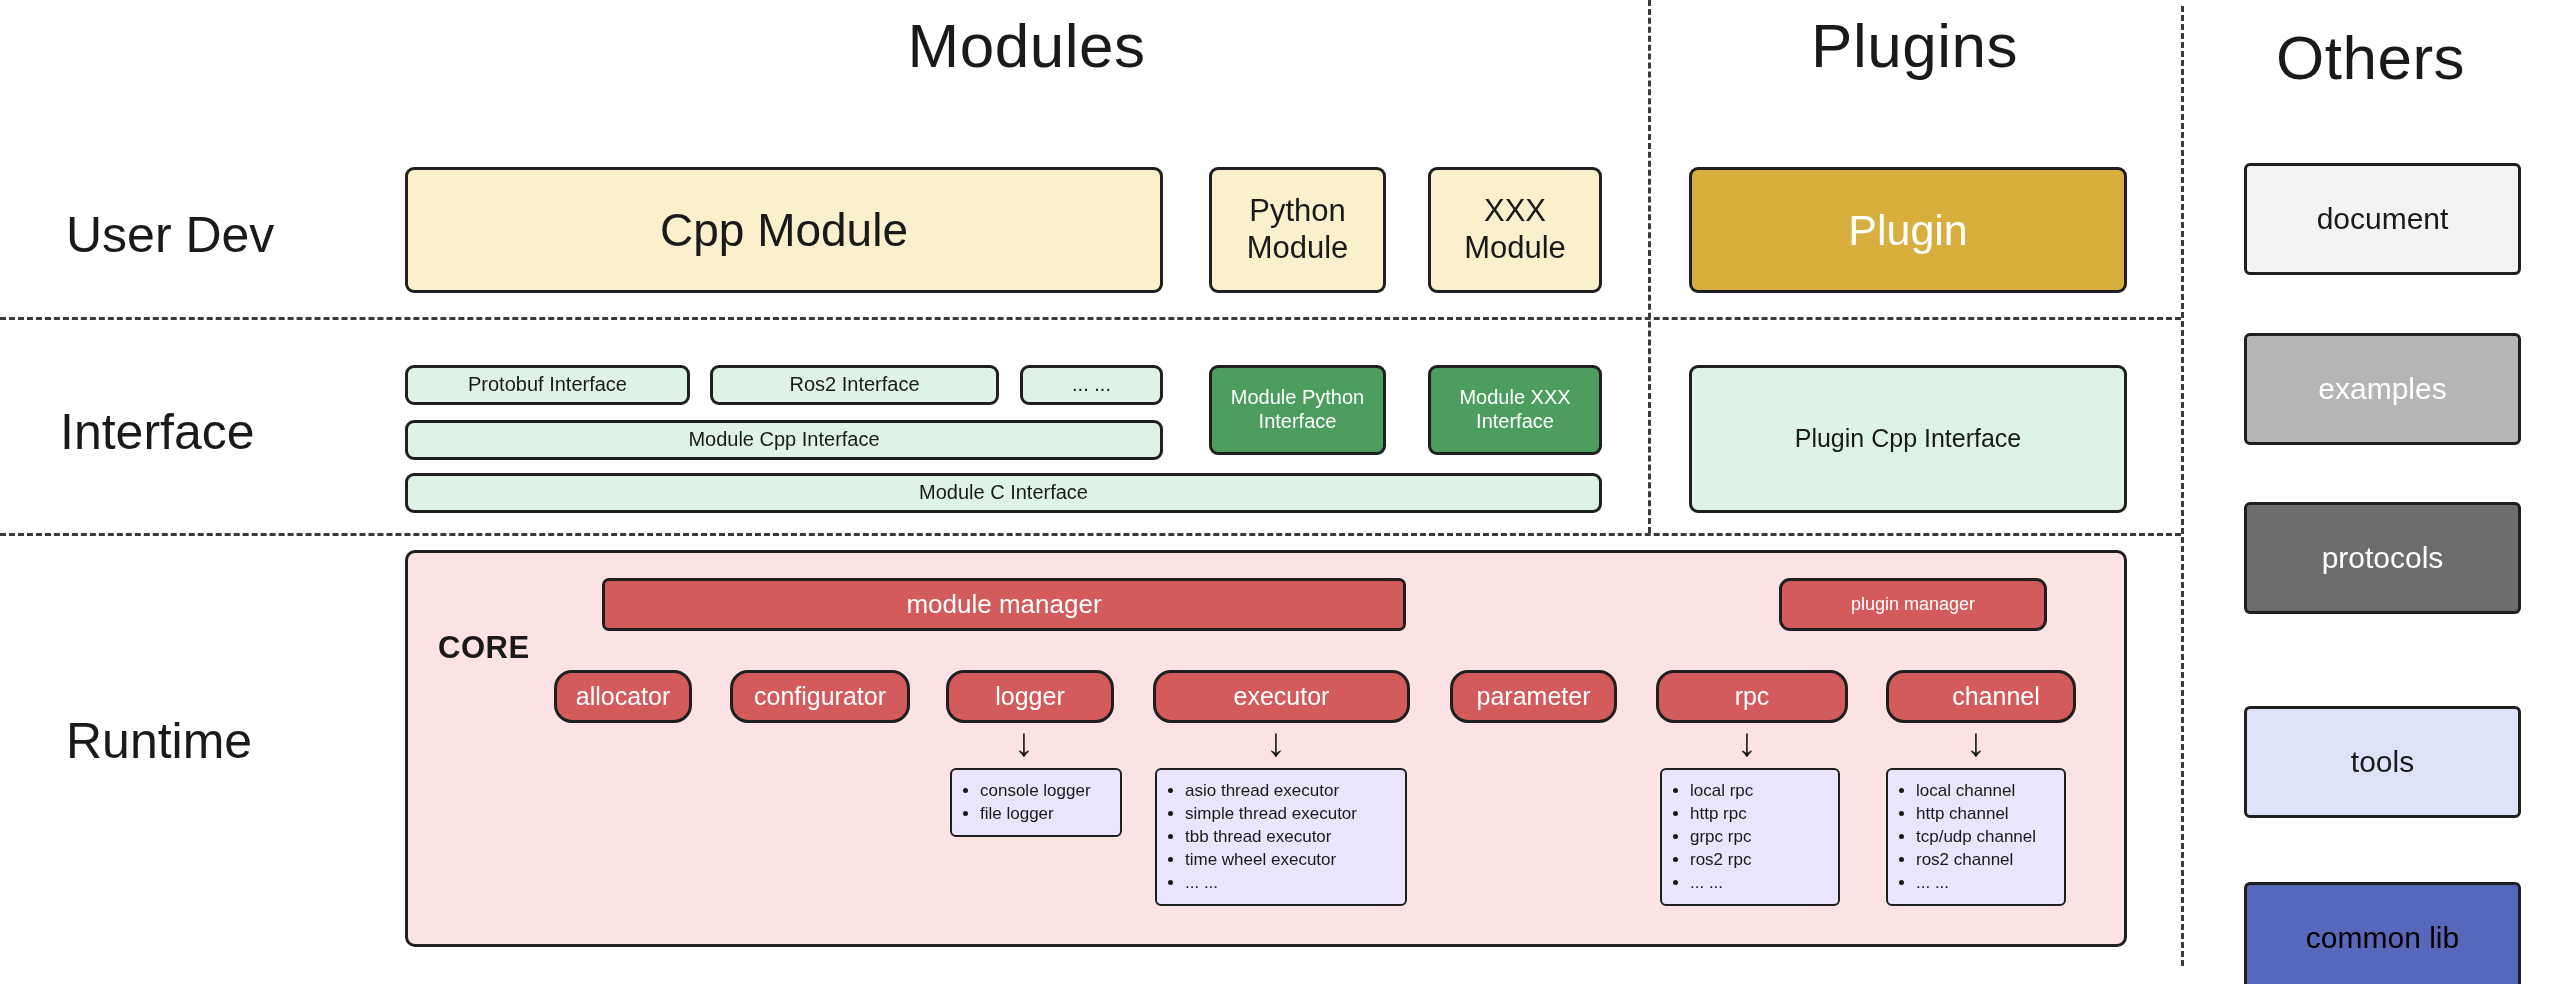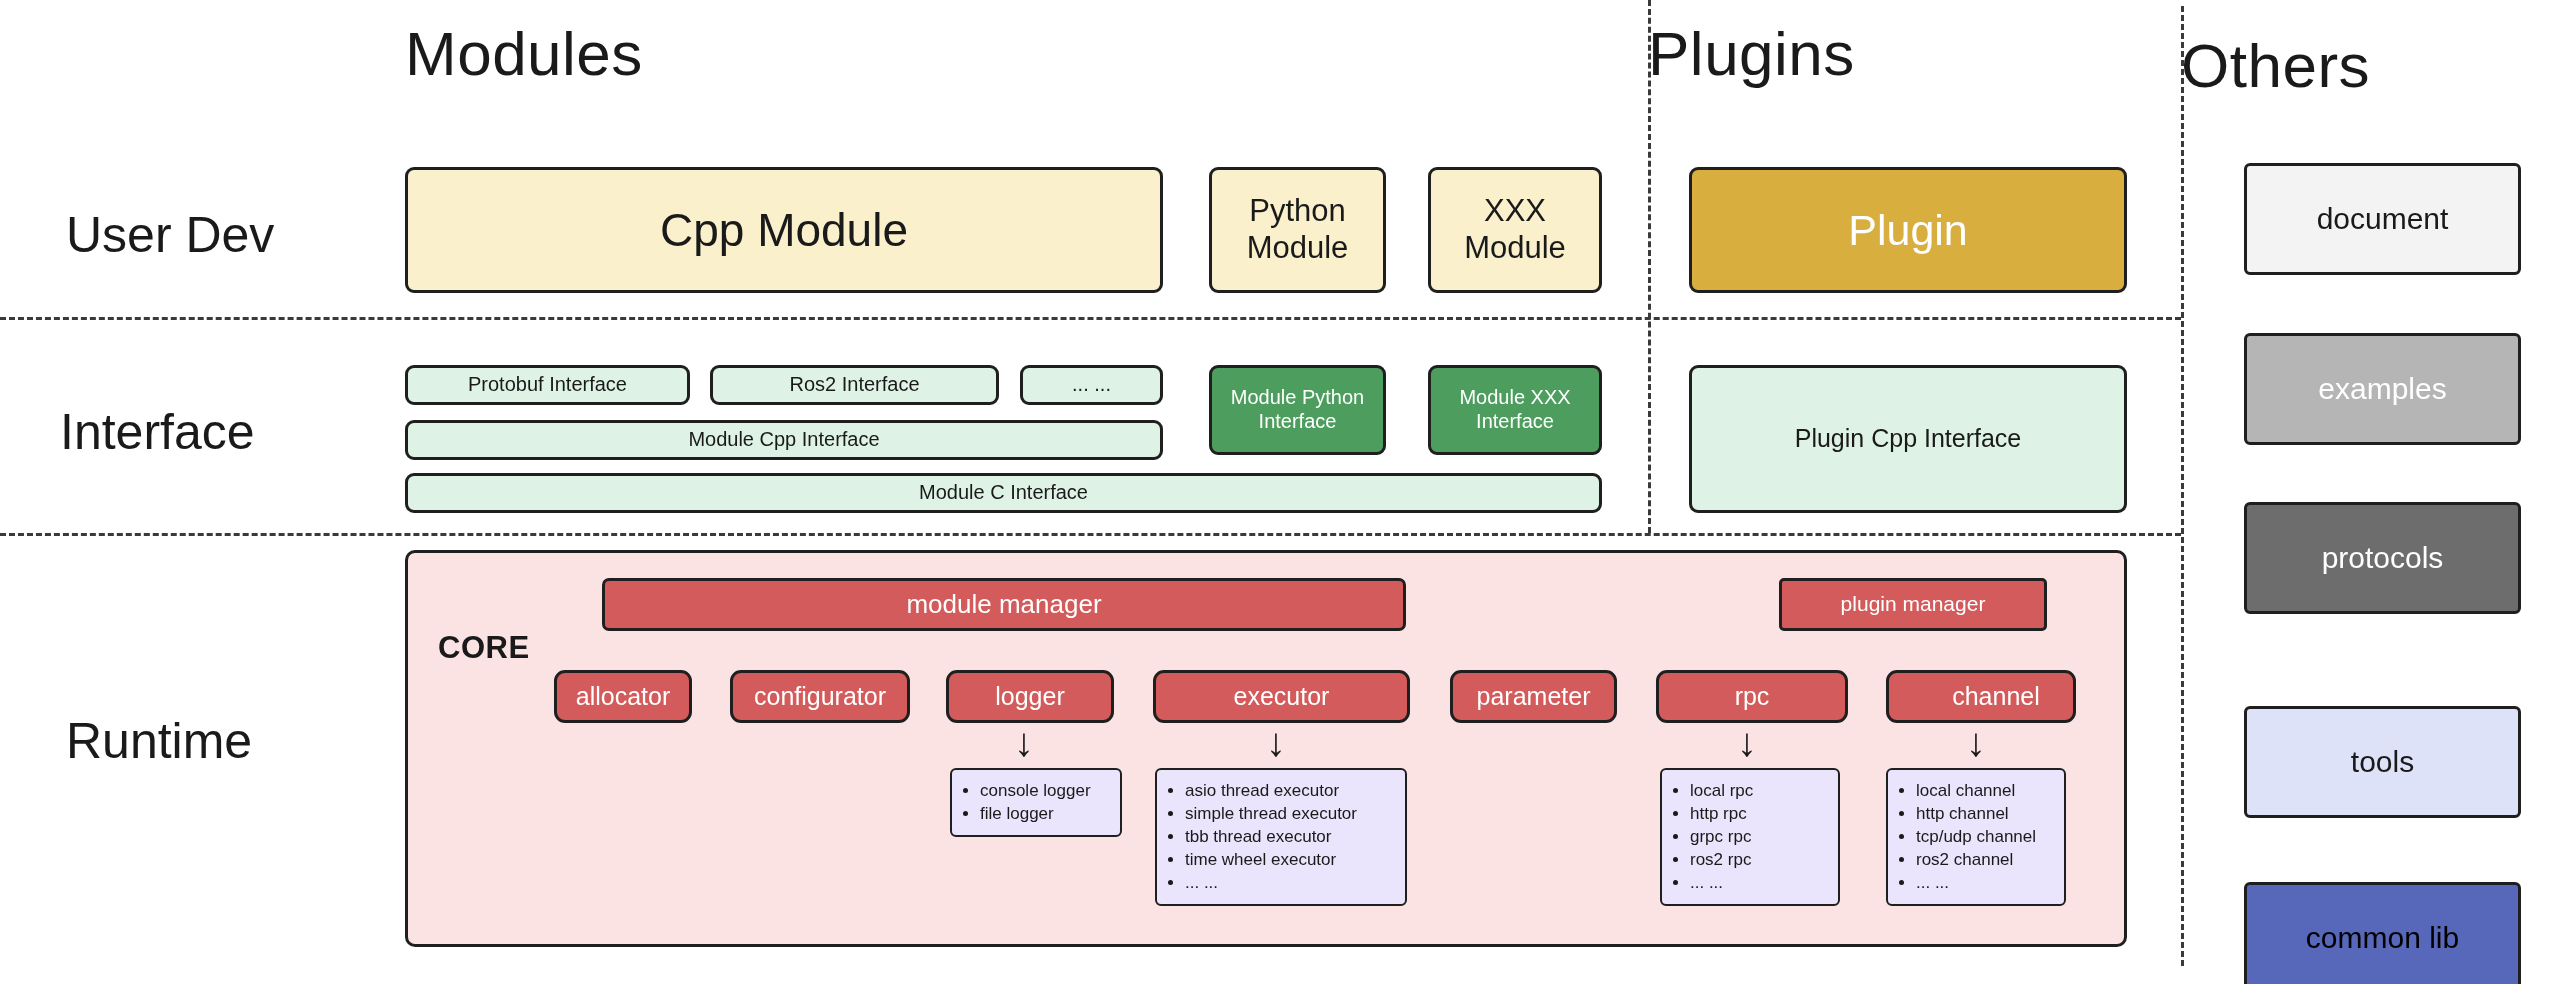--- a/index.html
+++ b/index.html
@@ -1,19 +1,19 @@
 <!DOCTYPE html>
 <html><head>
 <meta charset="utf-8">
 <style>
   html,body { margin:0; padding:0; background:#ffffff; }
   body { font-family:"Liberation Sans", sans-serif; color:#1a1a1a; }
   #canvas { position:relative; width:2560px; height:984px; background:#ffffff; overflow:hidden; }
 
-  .hdr { position:absolute; font-size:62px; font-weight:400; letter-spacing:0.5px;margin-top:8px; }
+  .hdr { position:absolute; text-align:center; font-size:62px; font-weight:400; letter-spacing:0.5px; }
   #hdr-modules { left:405px; top:10px; width:1243px; }
   #hdr-plugins { left:1648px; top:10px; width:533px; }
   #hdr-others  { left:2181px; top:22px; width:379px; }
 
   .rowlbl { position:absolute; font-size:50px; font-weight:400; }
   #lbl-userdev   { left:66px; top:198px;margin-top:8px; }
   #lbl-interface { left:60px; top:403px; }
   #lbl-runtime   { left:66px; top:712px; }
 
   .vline { position:absolute; border-left:3px dashed #3a3a3a; width:0; }
@@ -47,23 +47,23 @@
   #module-python-if { left:1209px; top:365px; width:177px;  height:90px; font-size:20px; padding:0 6px; }
   #module-xxx-if    { left:1428px; top:365px; width:174px;  height:90px; font-size:20px; padding:0 28px; }
   #module-cpp-if    { left:405px;  top:420px; width:758px;  height:40px; font-size:20px; }
   #module-c-if      { left:405px;  top:473px; width:1197px; height:40px; font-size:20px; }
   #plugin-cpp-if    { left:1689px; top:365px; width:438px;  height:148px; font-size:25px; }
 
   
   #core-box   { left:405px; top:550px; width:1722px; height:397px; border-radius:10px; }
   #core-label { position:absolute; left:438px; top:630px; font-size:31px; font-weight:bold; letter-spacing:0.5px; }
   #module-manager { left:602px;  top:578px; width:804px; height:53px; font-size:26px; border-radius:7px; }
-  #plugin-manager { left:1779px; top:578px; width:268px; height:53px; font-size:21px; border-radius:5px; }
+  #plugin-manager { left:1779px; top:578px; width:268px; height:53px; font-size:18px; border-radius:11px; }
 
-  .comp { top:670px; height:53px; font-size:25px; border-radius:11px; }
+  .comp { top:670px; height:53px; font-size:25px; border-radius:18px; }
   #comp-allocator    { left:554px;  width:138px; }
   #comp-configurator { left:730px;  width:180px; }
   #comp-logger       { left:946px;  width:168px; }
   #comp-executor     { left:1153px; width:257px; }
   #comp-parameter    { left:1450px; width:167px; }
   #comp-rpc          { left:1656px; width:192px; }
   #comp-channel      { left:1886px; width:190px;padding-left:30px; }
 
   .arrow { position:absolute; top:722px; font-size:40px; line-height:1; color:#1a1a1a; }
   #arrow-logger   { left:1014px; }

